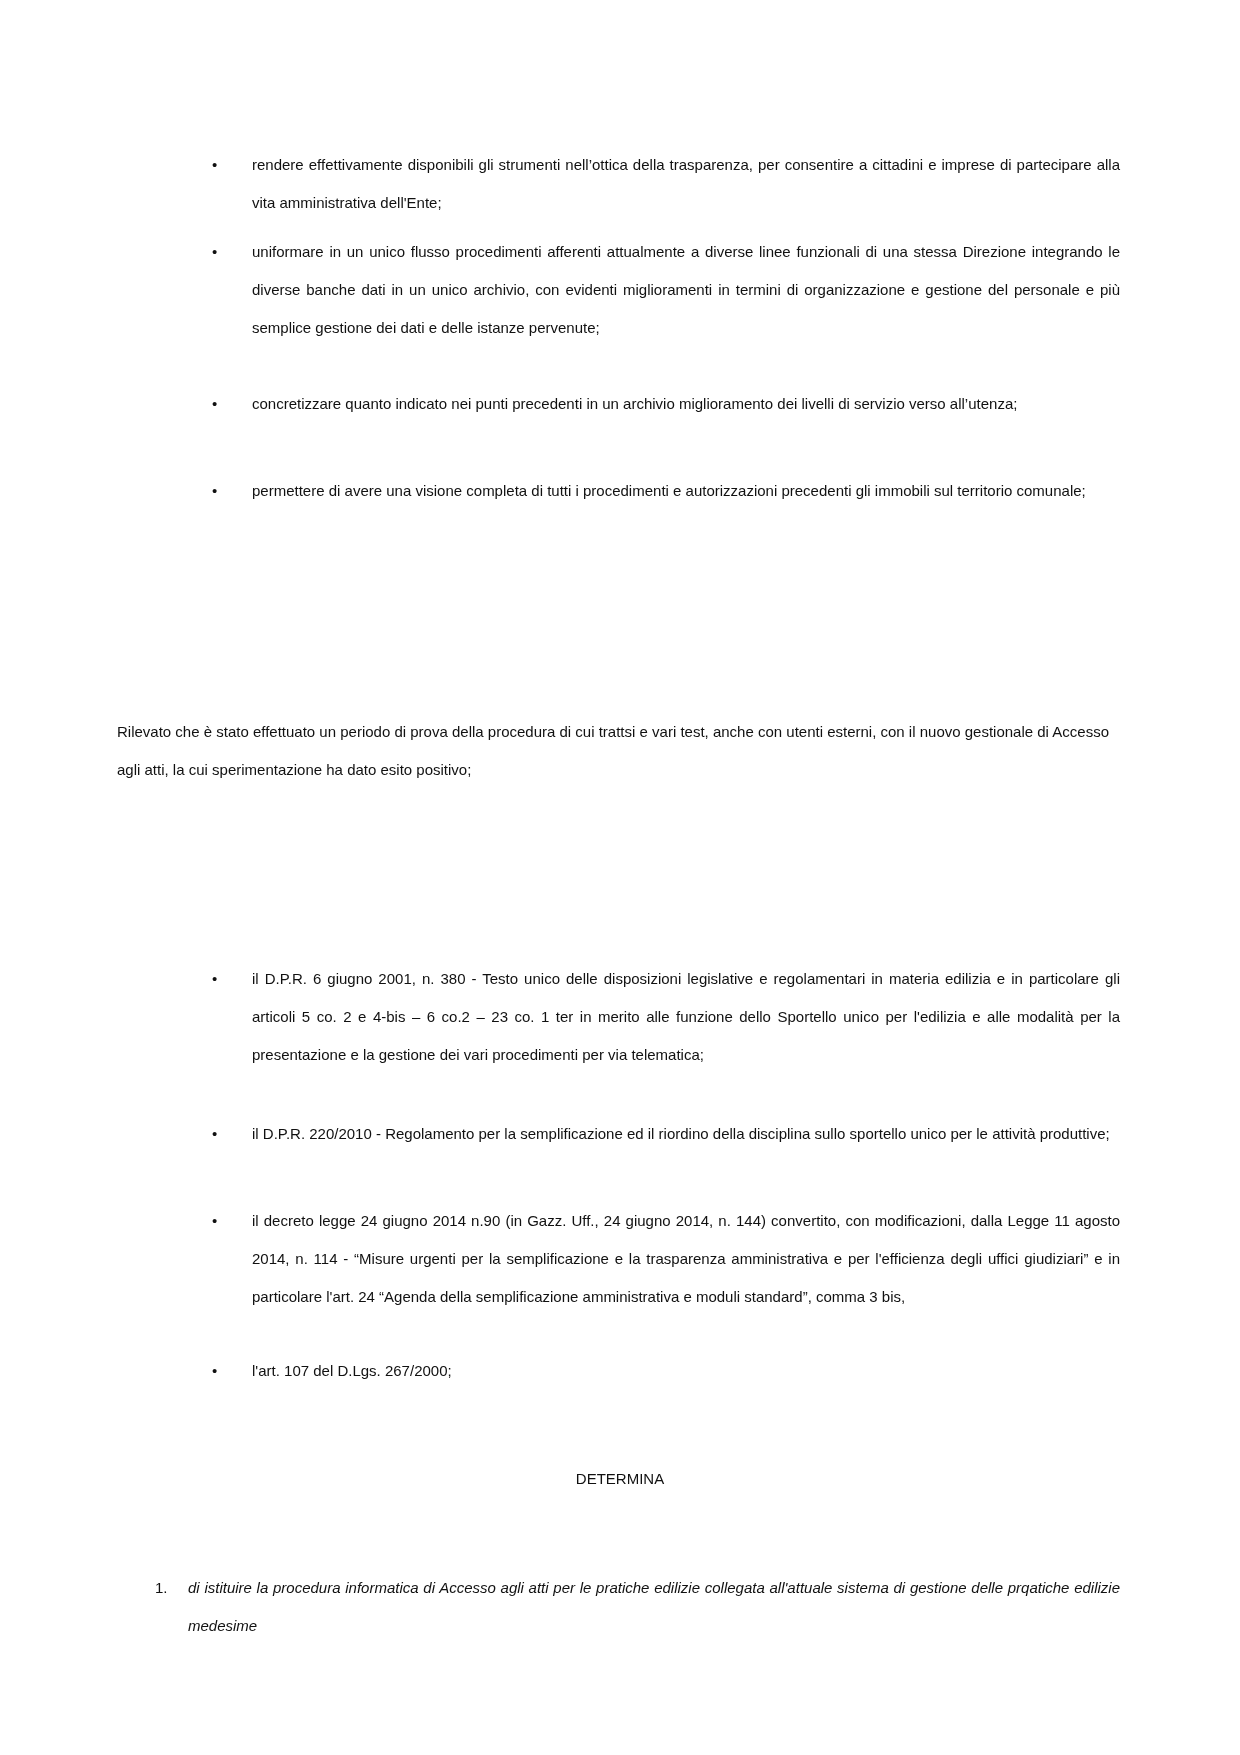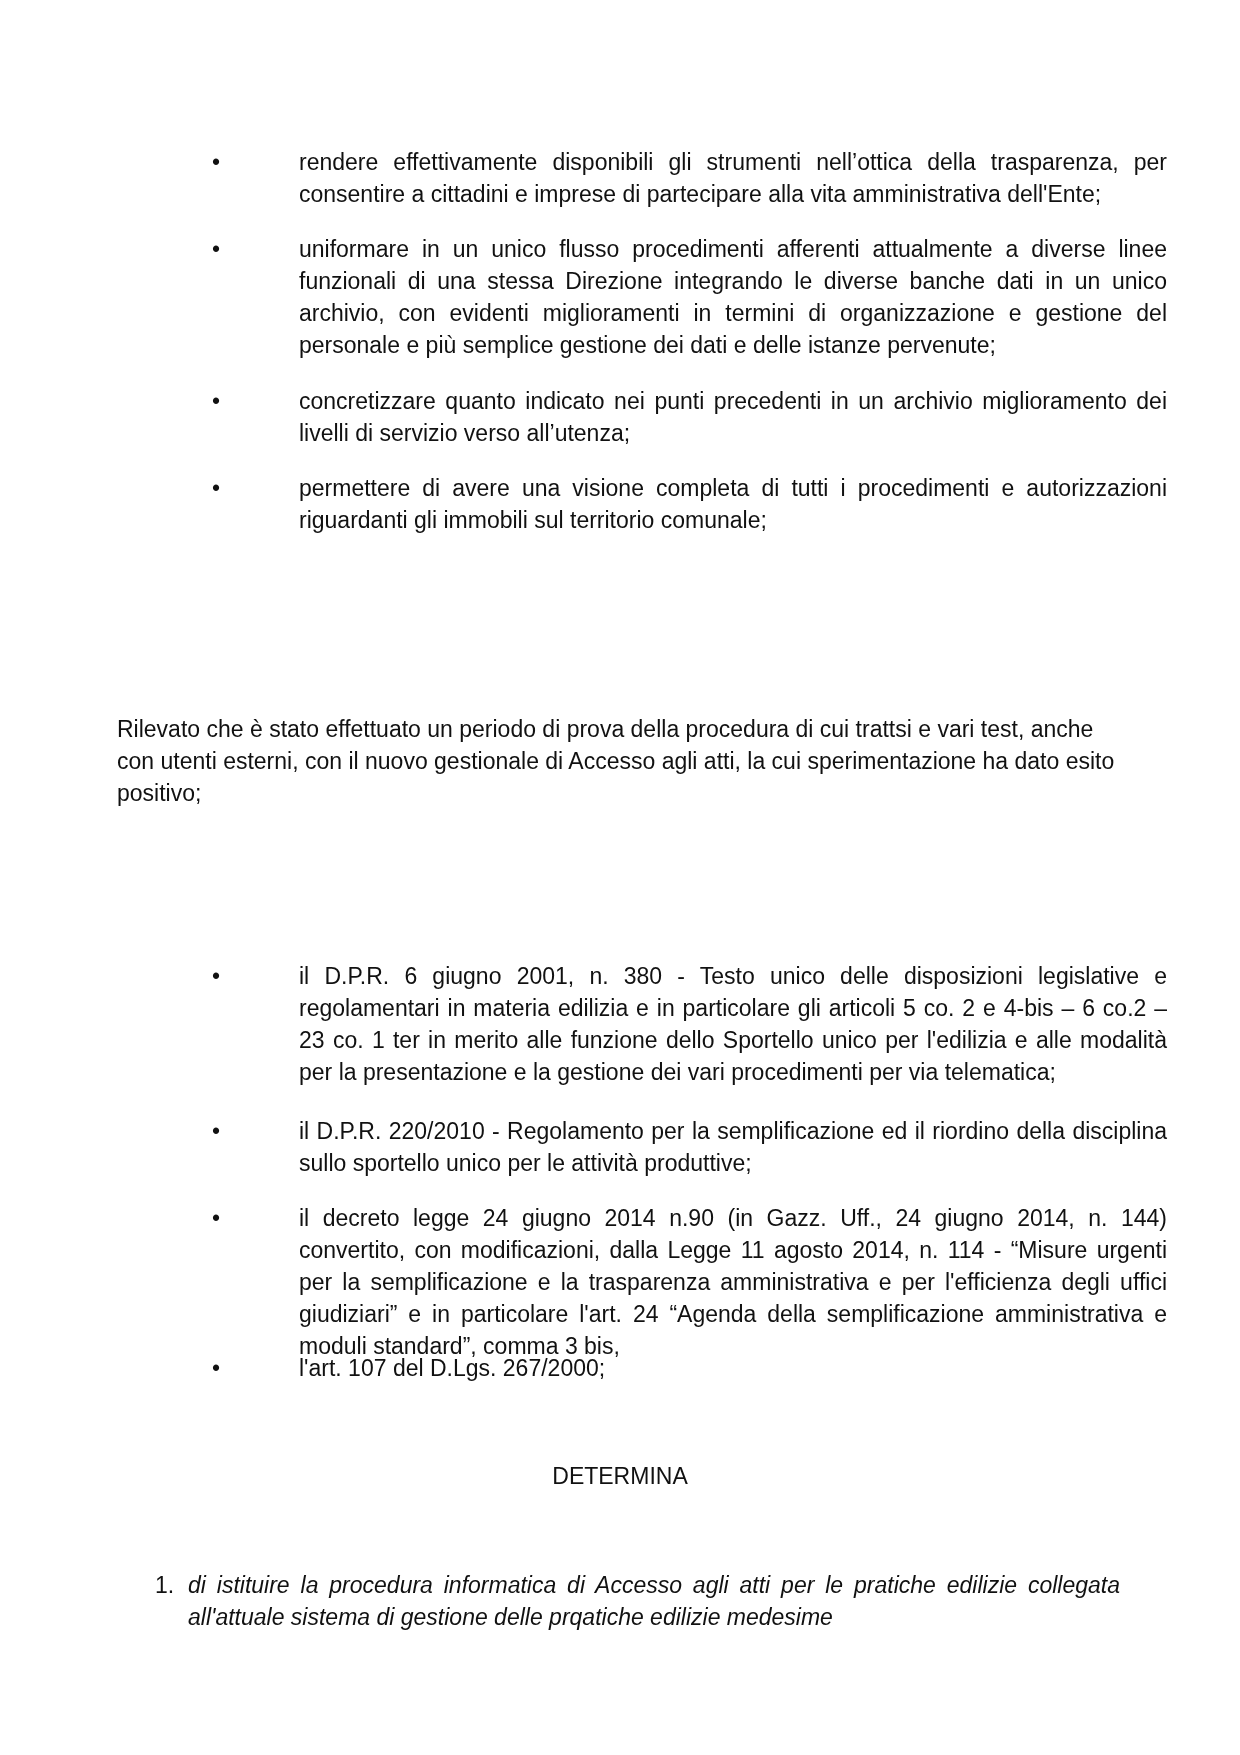--- a/index.html
+++ b/index.html
@@ -1,23 +1,23 @@
 <!DOCTYPE html>
 <html><head>
 <meta charset="utf-8">
 <style>
   html, body { margin: 0; padding: 0; background: #ffffff; }
   body { width: 1240px; height: 1755px; position: relative; overflow: hidden;
          font-family: "Liberation Sans", sans-serif; color: #111; }
   .page { position: absolute; left: 0; top: 0; width: 1240px; height: 1755px; }
-  .blk { position: absolute; font-size: 23px; line-height: 32px; }
+  .blk { position: absolute; font-size: 15px; line-height: 38px; }
   .just { text-align: justify; text-align-last: left; }
   .bullet-item { position: absolute; left: 212px; width: 908px; }
   .bullet-item .mark { position: absolute; left: 0; top: 0; width: 20px; }
-  .bullet-item .txt { position: absolute; left: 40px; top: 0; width: 868px; margin-left: 47px; }
+  .bullet-item .txt { position: absolute; left: 40px; top: 0; width: 868px; }
   .para { position: absolute; left: 117px; width: 1003px; }
   .center { position: absolute; left: 0; width: 1240px; text-align: center; }
   .num-item { position: absolute; left: 155px; width: 965px; }
   .num-item .mark { position: absolute; left: 0; top: 0; }
   .num-item .txt { position: absolute; left: 33px; top: 0; width: 932px; font-style: italic; }
 </style>
 </head>
 <body>
 
 <div class="page">
@@ -29,21 +29,21 @@
   <div class="blk bullet-item" style="top:233px;">
     <span class="mark">•</span>
     <span class="txt just">uniformare in un unico flusso procedimenti afferenti attualmente a diverse linee funzionali di una stessa Direzione integrando le diverse banche dati in un unico archivio, con evidenti miglioramenti in termini di organizzazione e gestione del personale e più semplice gestione dei dati e delle istanze pervenute;</span>
   </div>
   <div class="blk bullet-item" style="top:385px;">
     <span class="mark">•</span>
     <span class="txt just">concretizzare quanto indicato nei punti precedenti in un archivio miglioramento dei livelli di servizio verso all’utenza;</span>
   </div>
   <div class="blk bullet-item" style="top:472px;">
     <span class="mark">•</span>
-    <span class="txt just">permettere di avere una visione completa di tutti i procedimenti e autorizzazioni riguardanti gli immobili sul territorio comunale;</span>
+    <span class="txt just">permettere di avere una visione completa di tutti i procedimenti e autorizzazioni precedenti gli immobili sul territorio comunale;</span>
   </div>
 
   <div class="blk para" style="top:713px;">Rilevato che è stato effettuato un periodo di prova della procedura di cui trattsi e vari test, anche con utenti esterni, con il nuovo gestionale di Accesso agli atti, la cui sperimentazione ha dato esito positivo;</div>
 
 
   <div class="blk bullet-item" style="top:960px;">
     <span class="mark">•</span>
     <span class="txt just">il D.P.R. 6 giugno 2001, n. 380 - Testo unico delle disposizioni legislative e regolamentari in materia edilizia e in particolare gli articoli 5 co. 2 e 4-bis – 6 co.2 – 23 co. 1 ter in merito alle funzione dello Sportello unico per l'edilizia e alle modalità per la presentazione e la gestione dei vari procedimenti per via telematica;</span>
   </div>
   <div class="blk bullet-item" style="top:1115px;">

